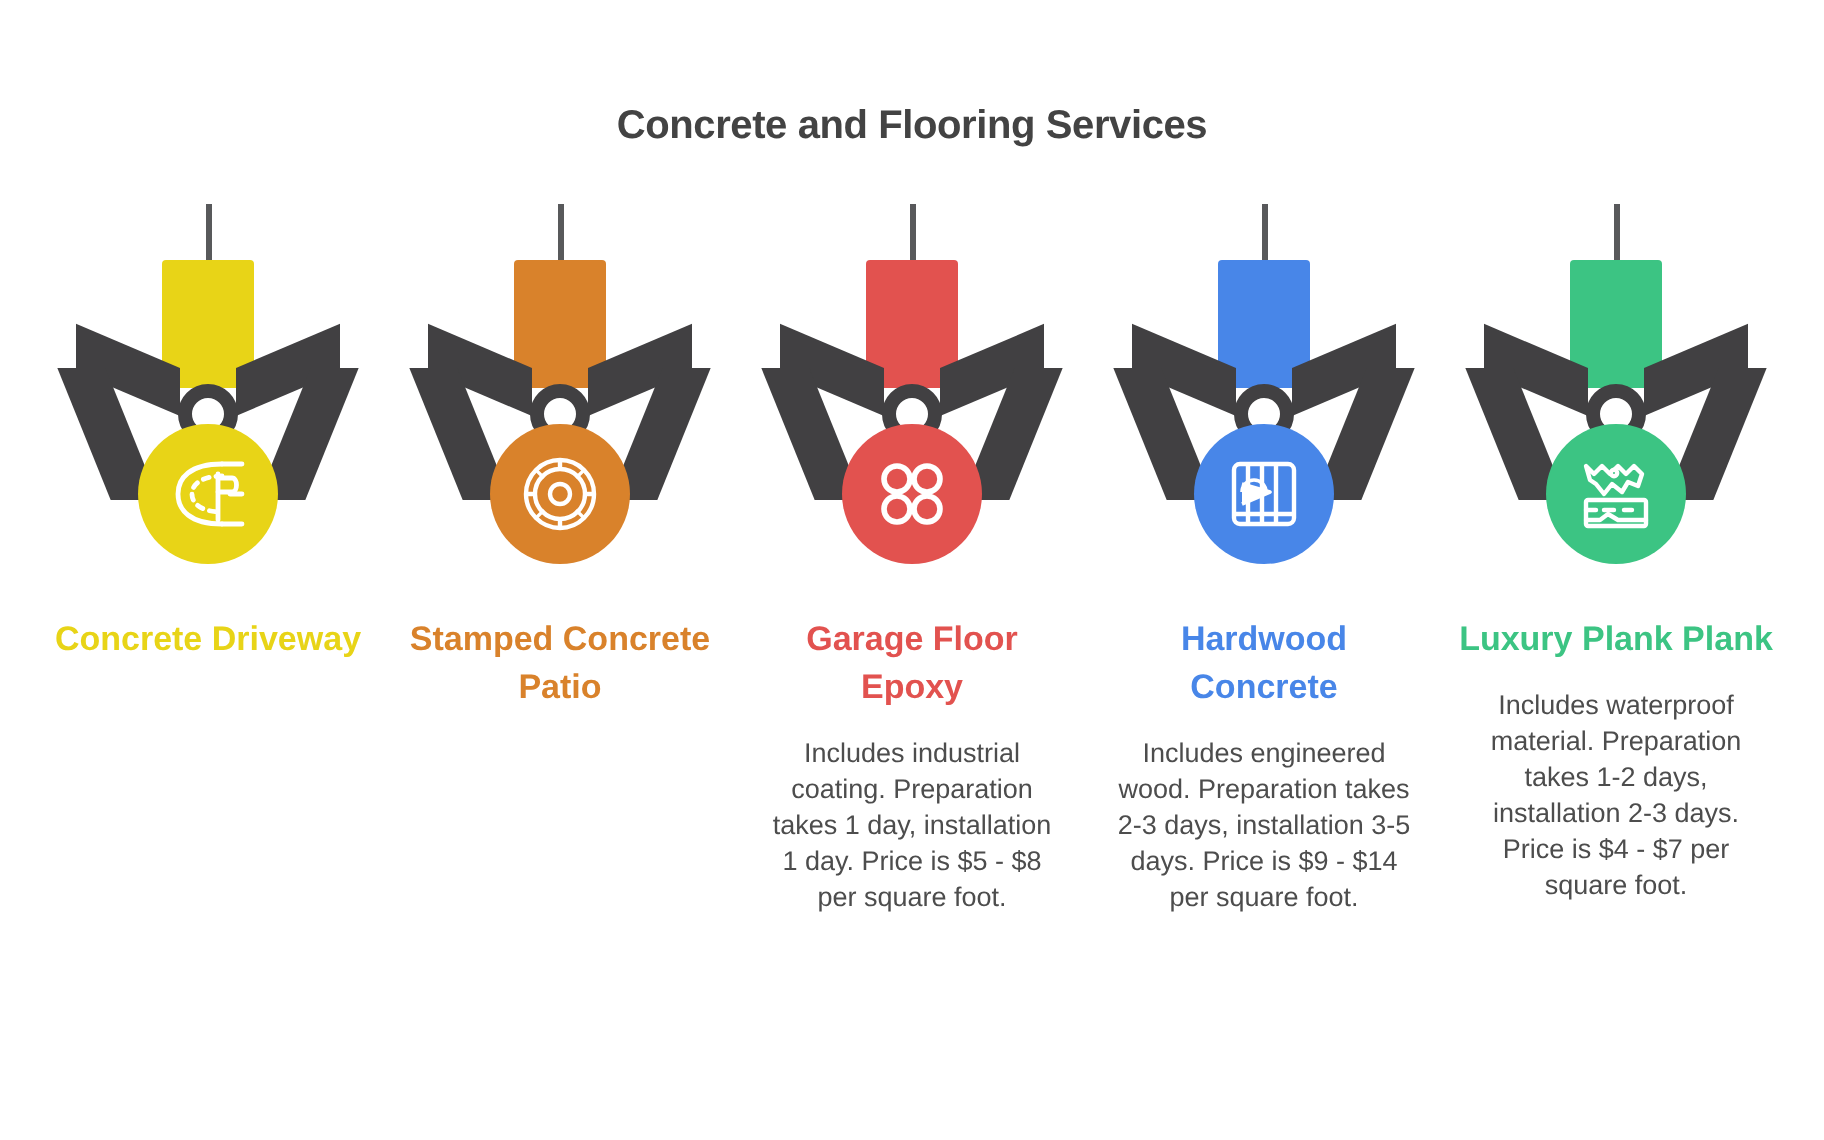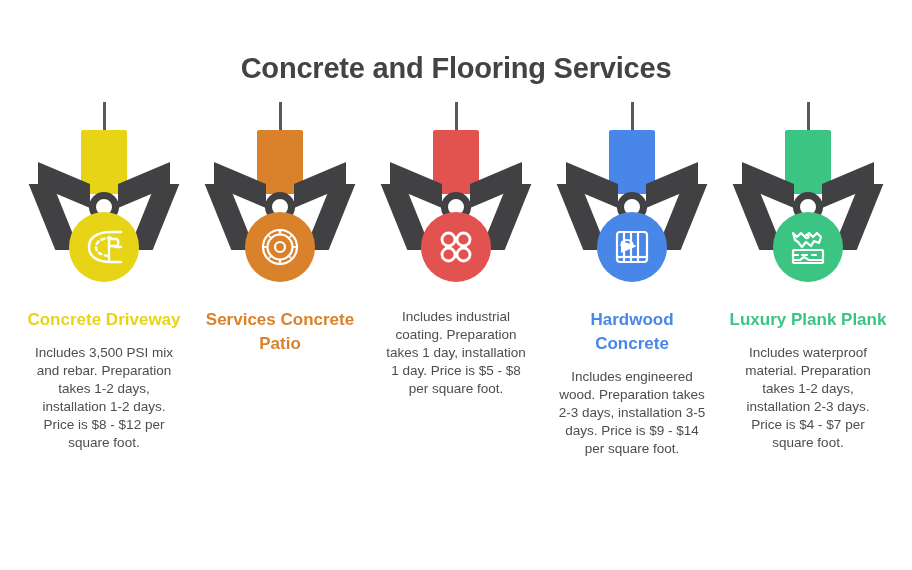--- a/index.html
+++ b/index.html
@@ -17,21 +17,21 @@
     position: relative;
     width: 912px;
     height: 570px;
   }
   .page-title {
     position: absolute;
     top: 52px;
     left: 0;
     width: 912px;
     text-align: center;
-    font-size: 29px;
+    font-size: 20px;
     font-weight: bold;
     color: #434343;
     letter-spacing: -0.2px;
   }
   .columns {
     position: absolute;
     top: 96px;
     left: 16px;
     width: 880px;
     display: flex;
@@ -178,21 +178,20 @@
               <path d="M30 8 C14 8 8 15 8 23 C8 31 14 38 30 38"></path>
               <path d="M30 14 C20 14 15 18 15 23 C15 28 20 32 30 32" stroke-dasharray="3 3.5"></path>
               <path d="M30 8 L40 8 M34 23 L40 23 M30 38 L40 38"></path>
               <path d="M28 13 L28 36"></path>
               <path d="M28 15 L35 15 C38 15 38 22 35 22 L28 22" stroke-width="2.4"></path>
             </g>
           </svg>
         </div>
       </div>
       <div class="heading" style="color:#E8D417">Concrete Driveway</div>
-      <div class="body-text">Includes 3,500 PSI mix and rebar. Preparation takes 1-2 days, installation 1-2 days. Price is $8 - $12 per square foot.</div>
     </div>
 
     <div class="col col-1">
       <div class="graphic">
         <div class="wire"></div>
         <div class="block" style="background:#D9822B"></div>
         <div class="neck"></div>
         <div class="arm-top left"></div>
         <div class="arm-top right"></div>
         <div class="arm left"></div>
@@ -202,21 +201,21 @@
             <g fill="none" stroke="#ffffff" stroke-width="2.2">
               <circle cx="23" cy="23" r="17"></circle>
               <circle cx="23" cy="23" r="12.5"></circle>
               <circle cx="23" cy="23" r="5"></circle>
               <path d="M23 6 L23 10.5 M23 35.5 L23 40 M6 23 L10.5 23 M35.5 23 L40 23"></path>
               <path d="M11 11 L15 15 M31 31 L35 35 M35 11 L31 15 M15 31 L11 35" stroke-width="1.6"></path>
             </g>
           </svg>
         </div>
       </div>
-      <div class="heading" style="color:#D9822B">Services Concrete Patio</div>
+      <div class="heading" style="color:#D9822B">Stamped Concrete Patio</div>
     </div>
 
     <div class="col col-2">
       <div class="graphic">
         <div class="wire"></div>
         <div class="block" style="background:#E2524F"></div>
         <div class="neck"></div>
         <div class="arm-top left"></div>
         <div class="arm-top right"></div>
         <div class="arm left"></div>
@@ -225,20 +224,21 @@
           <svg width="46" height="46" viewBox="0 0 46 46">
             <g fill="none" stroke="#ffffff" stroke-width="2.8">
               <circle cx="15.5" cy="15.5" r="6.5"></circle>
               <circle cx="30.5" cy="15.5" r="6.5"></circle>
               <circle cx="15.5" cy="30.5" r="6.5"></circle>
               <circle cx="30.5" cy="30.5" r="6.5"></circle>
             </g>
           </svg>
         </div>
       </div>
+      <div class="heading" style="color:#E2524F">Garage Floor Epoxy</div>
       <div class="body-text">Includes industrial coating. Preparation takes 1 day, installation 1 day. Price is $5 - $8 per square foot.</div>
     </div>
 
     <div class="col col-3">
       <div class="graphic">
         <div class="wire"></div>
         <div class="block" style="background:#4886E8"></div>
         <div class="neck"></div>
         <div class="arm-top left"></div>
         <div class="arm-top right"></div>

